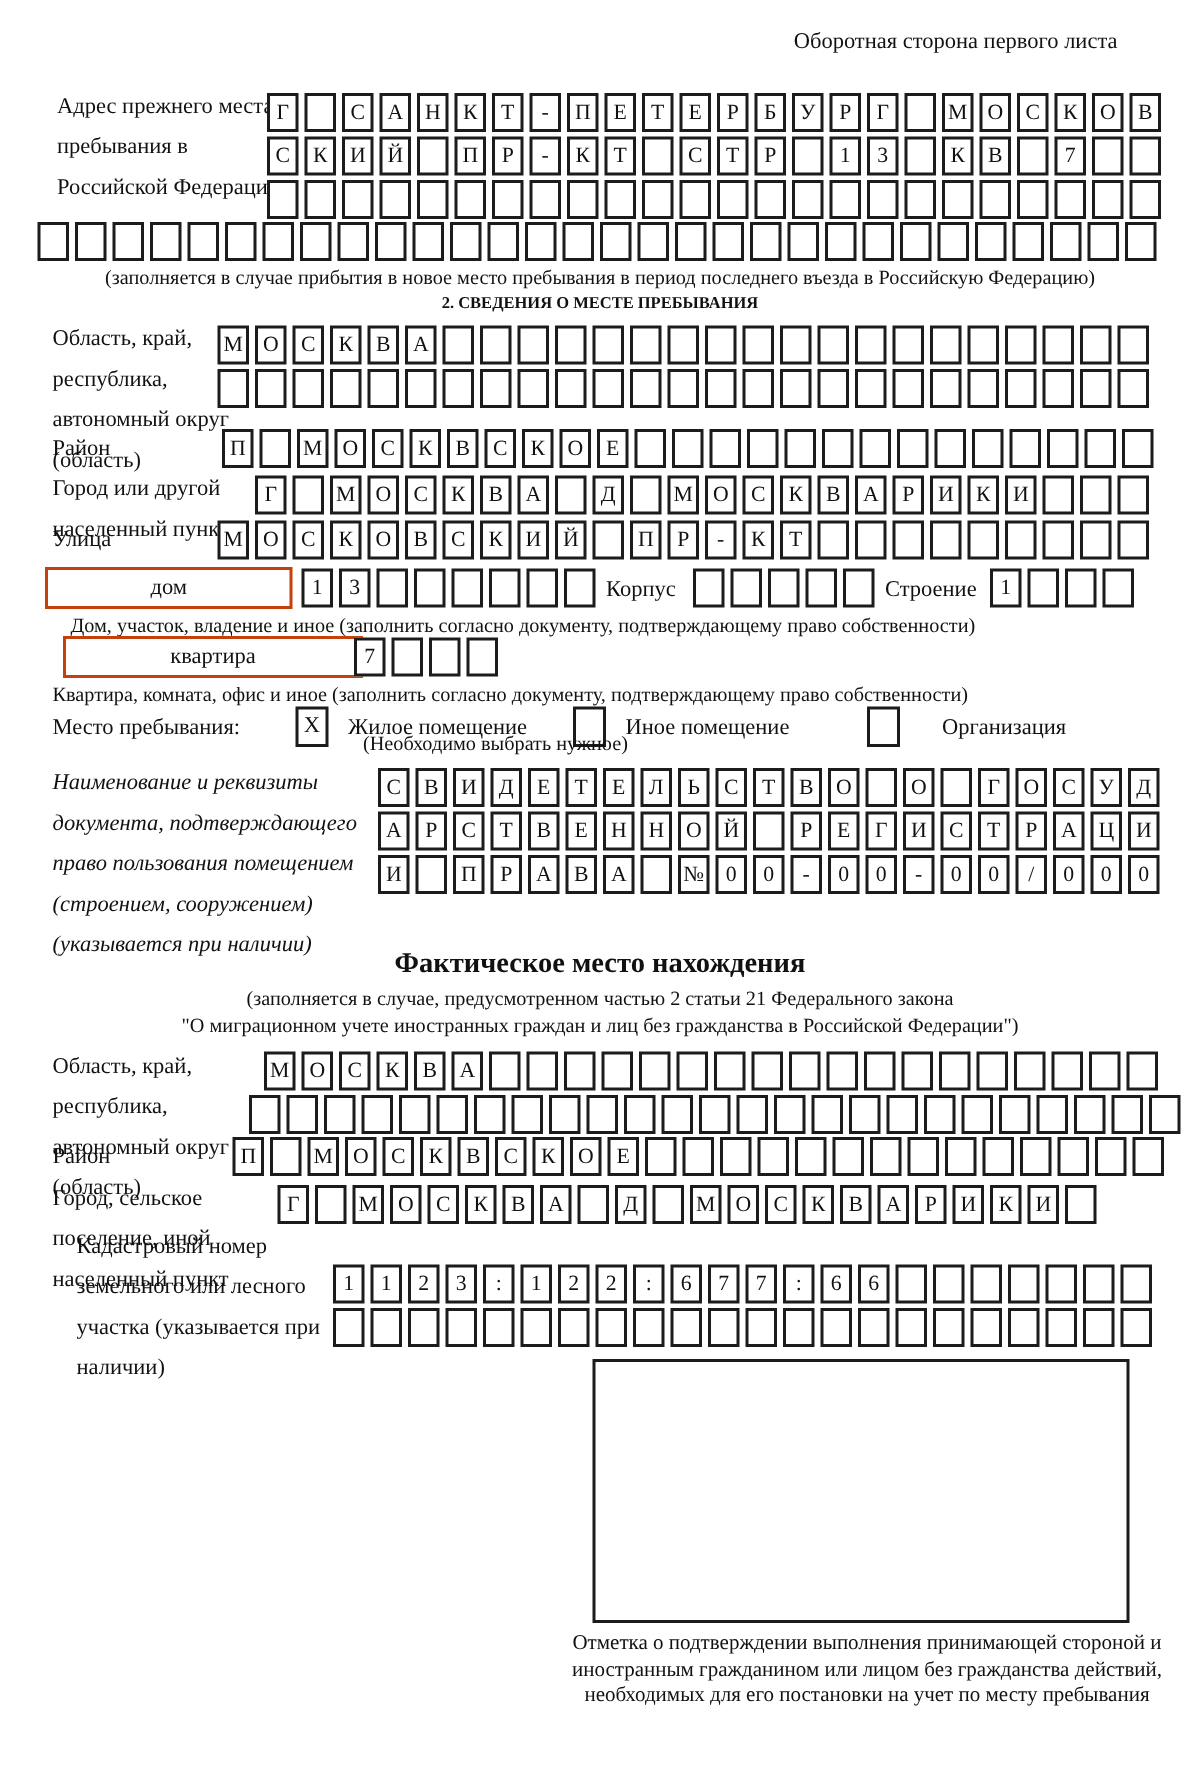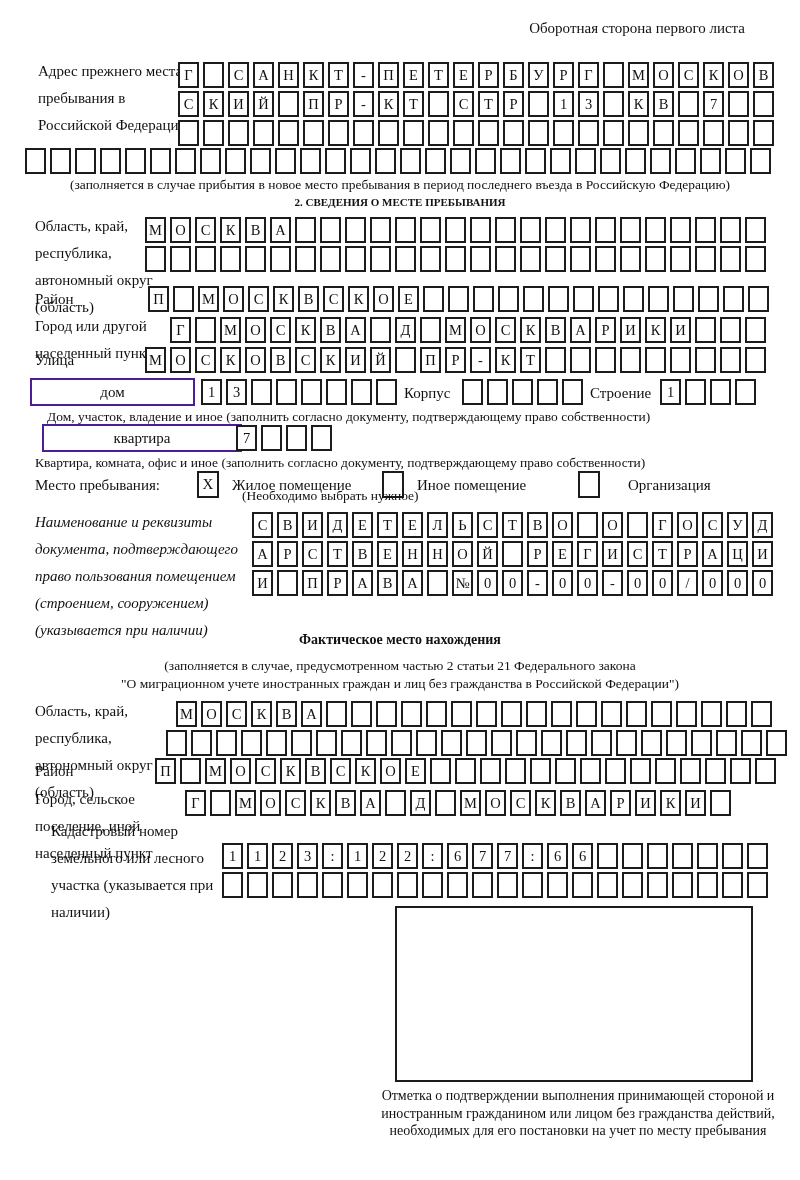--- a/index.html
+++ b/index.html
@@ -12,21 +12,21 @@
   .note{font-size:13.5px;}
   .title{font-weight:bold;font-size:11px;}
   .center{width:800px;text-align:center;}
   .cells{display:flex;gap:4px;}
   .cells .cell{
     width:21px;height:26px;border:2px solid #1c1c1c;box-sizing:border-box;
     display:flex;align-items:center;justify-content:center;
     font-size:14.5px;background:#fff;flex:0 0 auto;
   }
   .wordbox{
-    border:2px solid #4c1d95;box-sizing:border-box;height:28px;background:#fff;
+    border:2px solid #c2410c;box-sizing:border-box;height:28px;background:#fff;
     display:flex;align-items:center;justify-content:center;font-size:15px;
   }
   .checkbox{
     width:22px;height:27px;border:2px solid #1c1c1c;box-sizing:border-box;background:#fff;
     display:flex;align-items:center;justify-content:center;font-size:15px;
   }
   .bigbox{border:2px solid #1c1c1c;box-sizing:border-box;background:#fff;}
 </style>
 </head>
 <body>
@@ -400,21 +400,21 @@
     <span class="cell">0</span>
     <span class="cell">-</span>
     <span class="cell">0</span>
     <span class="cell">0</span>
     <span class="cell">/</span>
     <span class="cell">0</span>
     <span class="cell">0</span>
     <span class="cell">0</span>
   </div>
 
-<div class="abs title center" style="top:632px;font-size:14px;text-align:center;">Фактическое место нахождения</div>
+<div class="abs title center" style="top:632px;font-size:19px;text-align:center;">Фактическое место нахождения</div>
 <div class="abs note center" style="top:658px;">(заполняется в случае, предусмотренном частью 2 статьи 21 Федерального закона</div>
 <div class="abs note center" style="top:676px;">"О миграционном учете иностранных граждан и лиц без гражданства в Российской Федерации")</div>
 
 <div class="abs lbl" style="left:35px;top:698px;width:140px;">Область, край, республика, автономный округ (область)</div>
 <div class="abs cells" style="left:176px;top:701px;">
     <span class="cell">М</span>
     <span class="cell">О</span>
     <span class="cell">С</span>
     <span class="cell">К</span>
     <span class="cell">В</span>

